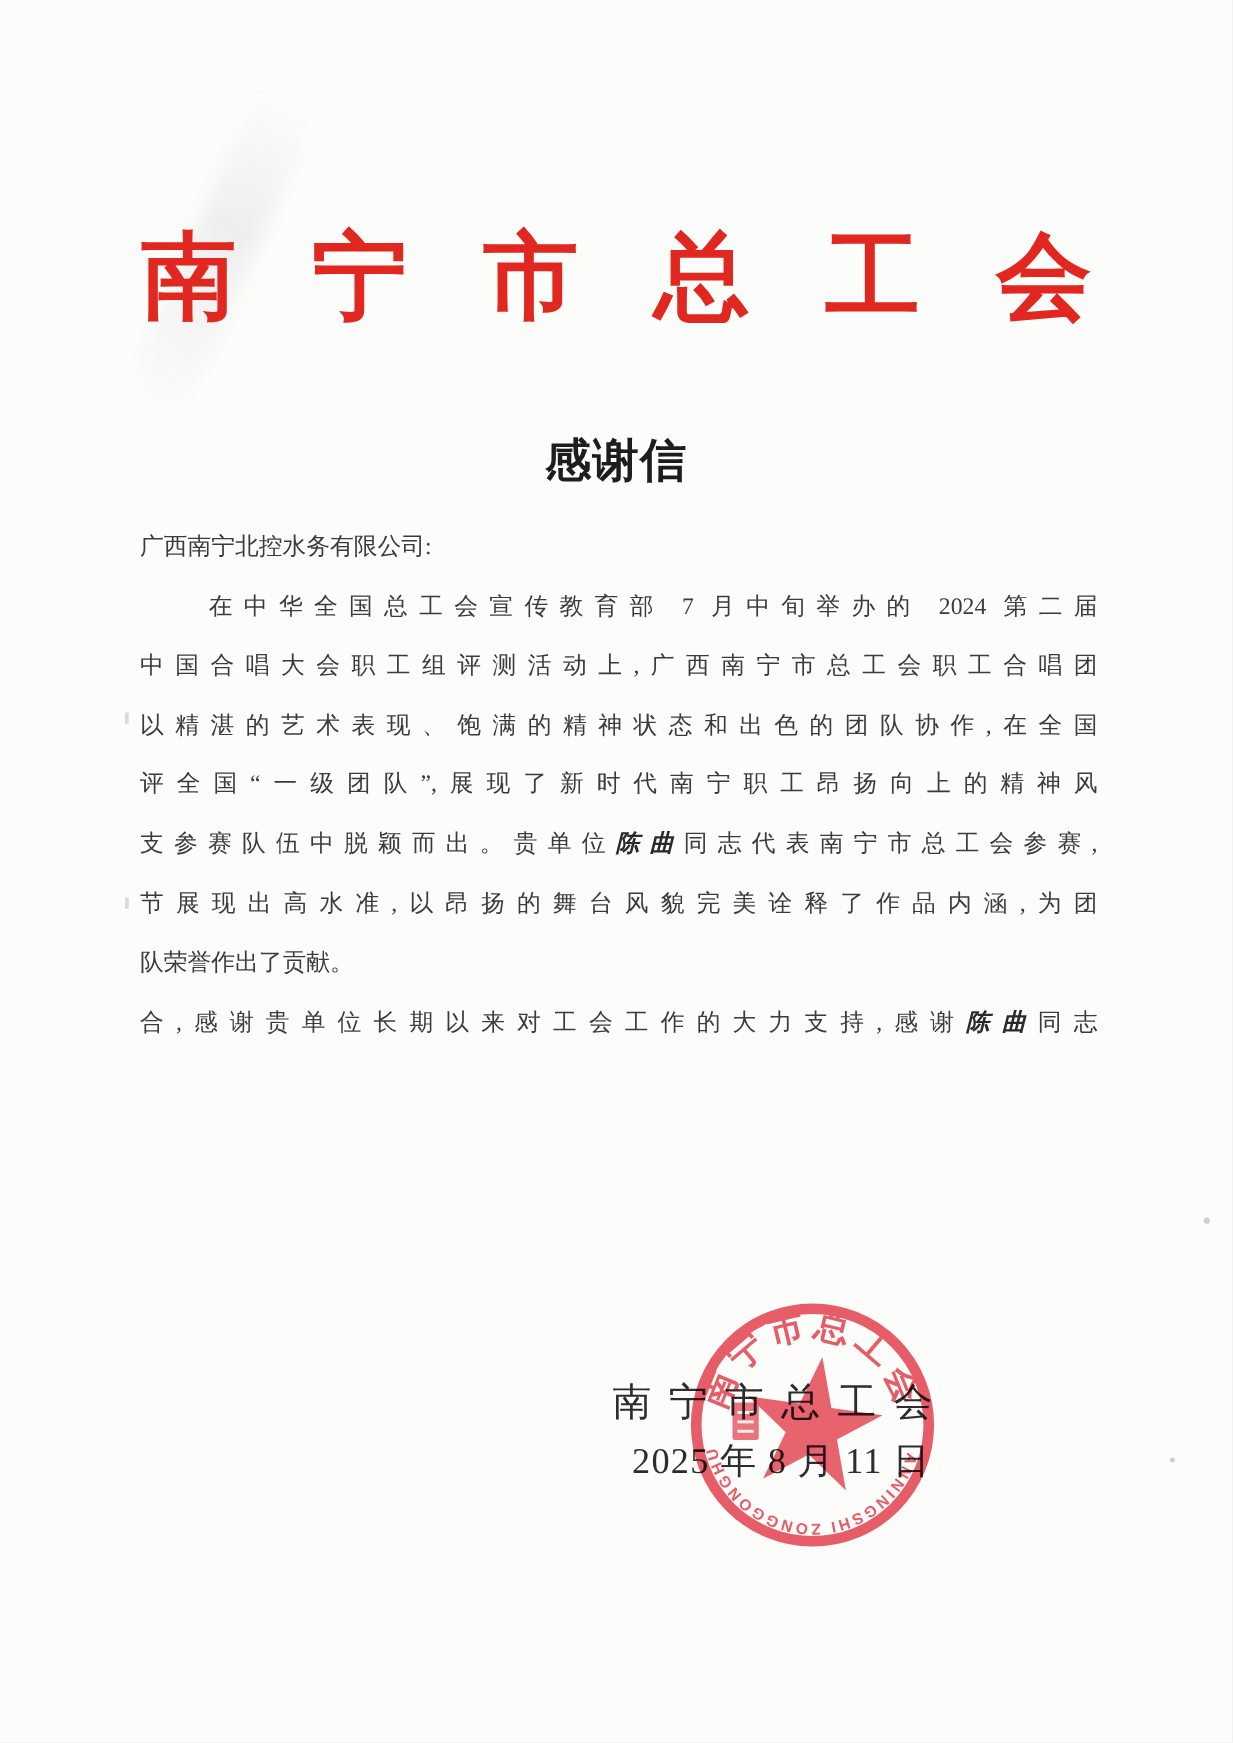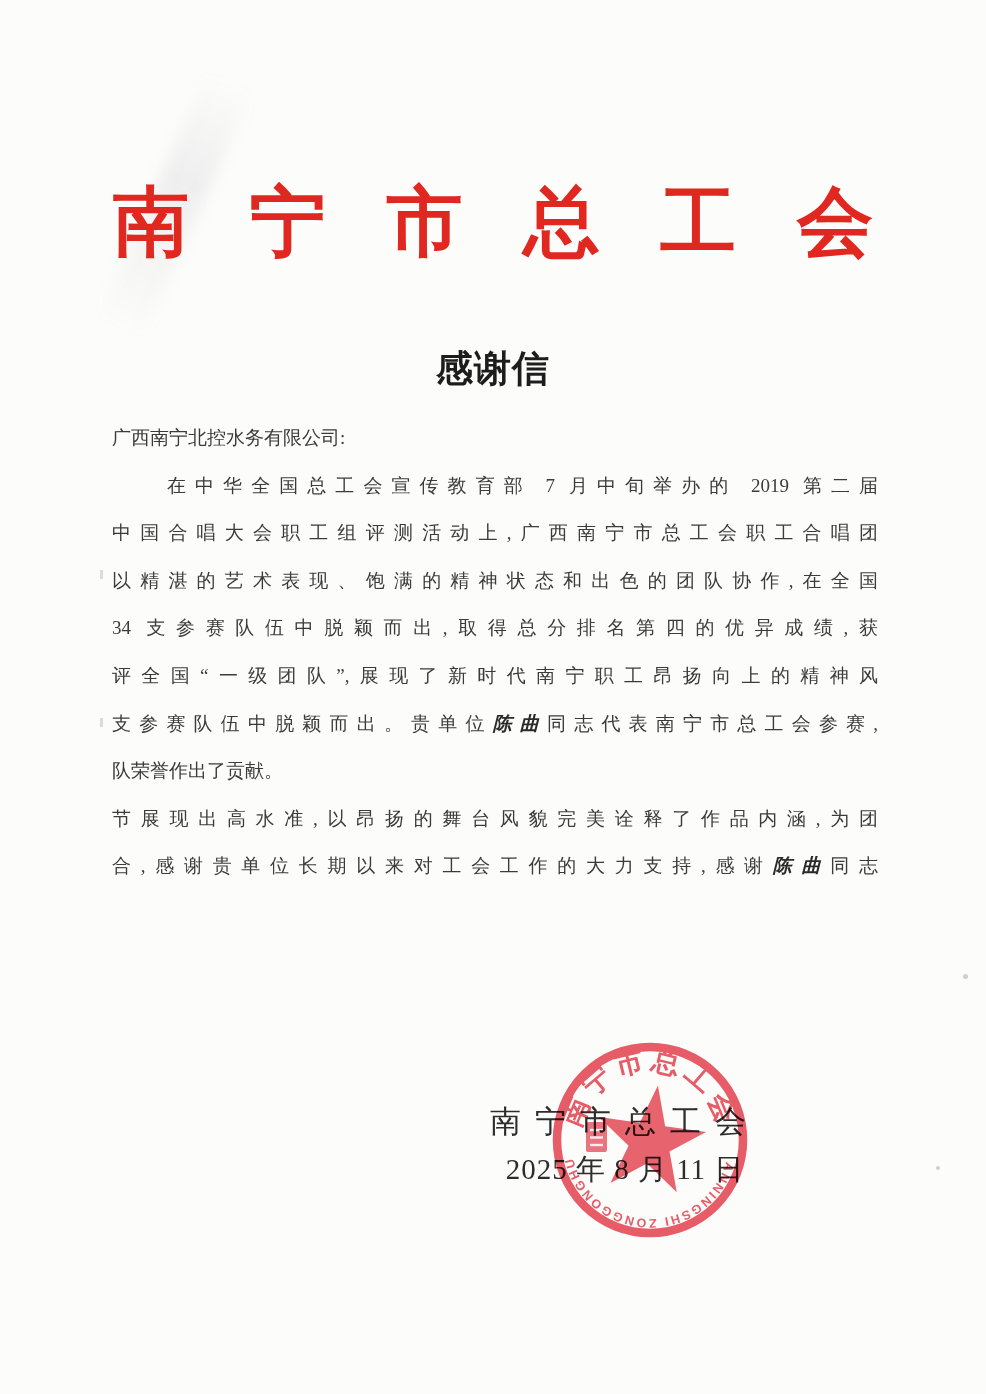--- a/index.html
+++ b/index.html
@@ -84,28 +84,27 @@
     <span>市</span>
     <span>总</span>
     <span>工</span>
     <span>会</span>
   </div>
 
   <div class="subtitle">感谢信</div>
 
   <div class="body-block">
       <div class="bline"><span>广西南宁北控水务有限公司:</span></div>
-      <div class="bline just indent"><span>在中华全国总工会宣传教育部 7 月中旬举办的 2019 第二届</span></div>
+      <div class="bline just indent"><span>在中华全国总工会宣传教育部 7 月中旬举办的 2024 第二届</span></div>
       <div class="bline just"><span>中国合唱大会职工组评测活动上,广西南宁市总工会职工合唱团</span></div>
       <div class="bline just"><span>以精湛的艺术表现、饱满的精神状态和出色的团队协作,在全国</span></div>
-      <div class="bline just"><span>34 支参赛队伍中脱颖而出,取得总分排名第四的优异成绩,获</span></div>
       <div class="bline just"><span>评全国“一级团队”,展现了新时代南宁职工昂扬向上的精神风</span></div>
       <div class="bline just"><span>支参赛队伍中脱颖而出。贵单位</span><span class="person">陈曲</span><span>同志代表南宁市总工会参赛,</span></div>
+      <div class="bline just"><span>节展现出高水准,以昂扬的舞台风貌完美诠释了作品内涵,为团</span></div>
       <div class="bline"><span>队荣誉作出了贡献。</span></div>
-      <div class="bline just"><span>节展现出高水准,以昂扬的舞台风貌完美诠释了作品内涵,为团</span></div>
       <div class="bline just"><span>合,感谢贵单位长期以来对工会工作的大力支持,感谢</span><span class="person">陈曲</span><span>同志</span></div>
     </div>
 
   <div class="sig">
     <div class="sig-org">南宁市总工会</div>
     <div class="sig-date">2025 年 8 月 11 日</div>
   </div>
 
   <svg class="stamp" viewBox="0 0 220 220" aria-hidden="true">
     <defs>

